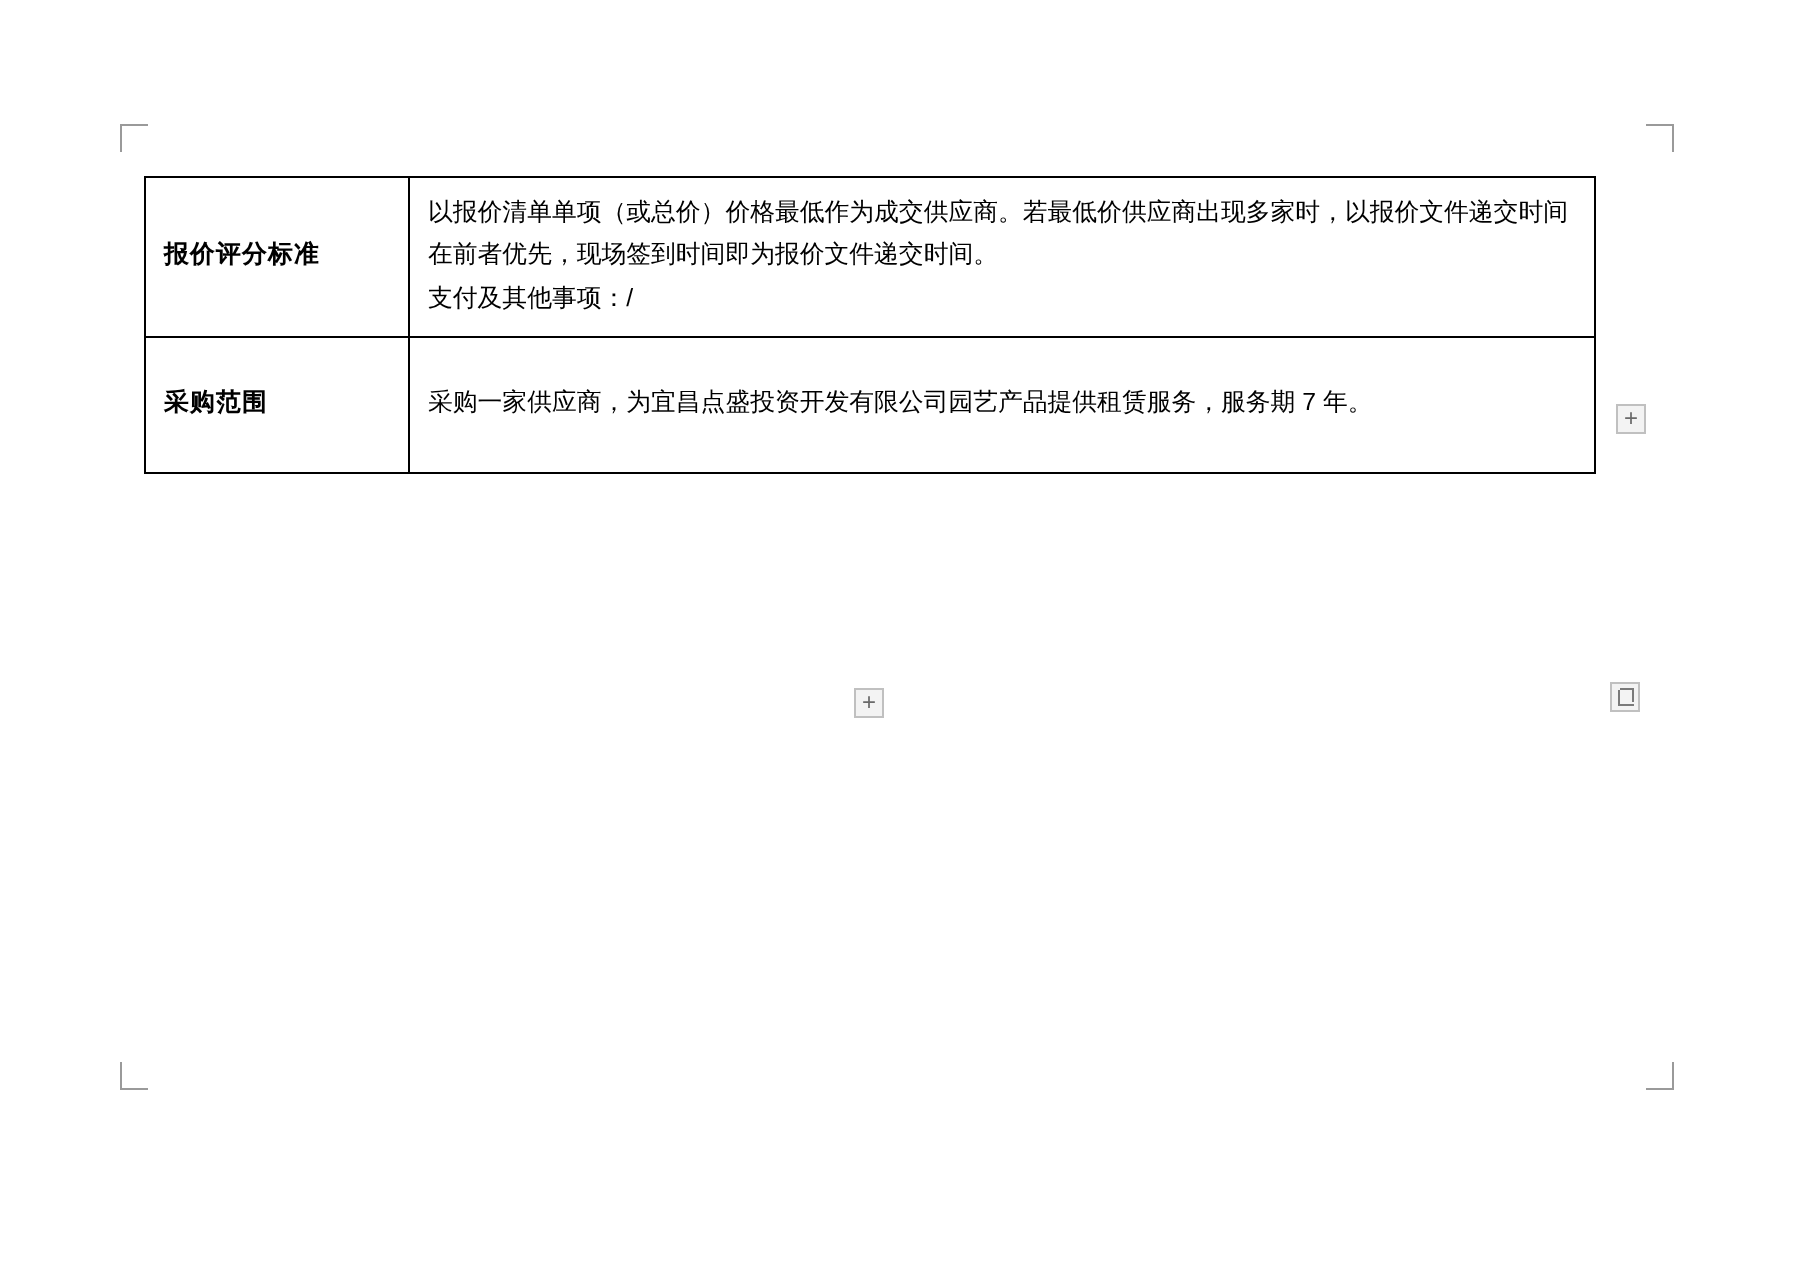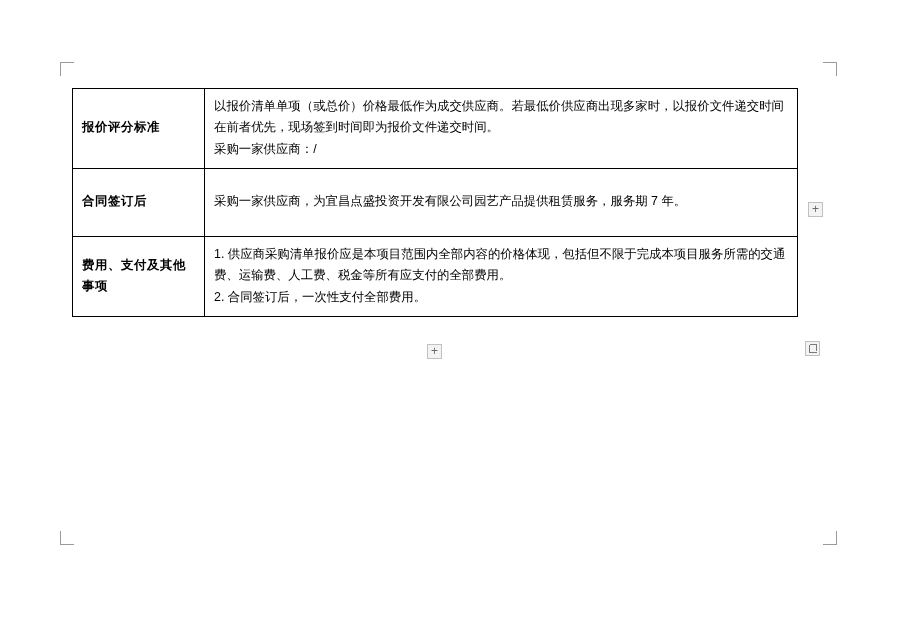--- a/index.html
+++ b/index.html
@@ -151,34 +151,27 @@
   <div class="crop-mark tr" id="mark-tr"></div>
   <div class="crop-mark bl" id="mark-bl"></div>
   <div class="crop-mark br" id="mark-br"></div>
 
   <table id="doc-table">
     <tbody>
       <tr class="row-1">
         <td class="label-cell">报价评分标准</td>
         <td class="body-cell">
           <p>以报价清单单项（或总价）价格最低作为成交供应商。若最低价供应商出现多家时，以报价文件递交时间在前者优先，现场签到时间即为报价文件递交时间。</p>
-          <p>采购一家供应商：/</p>
+          <p>支付及其他事项：/</p>
         </td>
       </tr>
       <tr class="row-2">
-        <td class="label-cell">合同签订后</td>
+        <td class="label-cell">采购范围</td>
         <td class="body-cell">
           <p>采购一家供应商，为宜昌点盛投资开发有限公司园艺产品提供租赁服务，服务期 7 年。</p>
-        </td>
-      </tr>
-      <tr class="row-3">
-        <td class="label-cell">费用、支付及其他事项</td>
-        <td class="body-cell">
-          <p>1. 供应商采购清单报价应是本项目范围内全部内容的价格体现，包括但不限于完成本项目服务所需的交通费、运输费、人工费、税金等所有应支付的全部费用。</p>
-          <p>2. 合同签订后，一次性支付全部费用。</p>
         </td>
       </tr>
     </tbody>
   </table>
 
   <div class="plus-handle" id="handle-right">+</div>
 
   <div class="plus-handle" id="handle-bottom">+</div>
 
   <div class="resize-handle">

